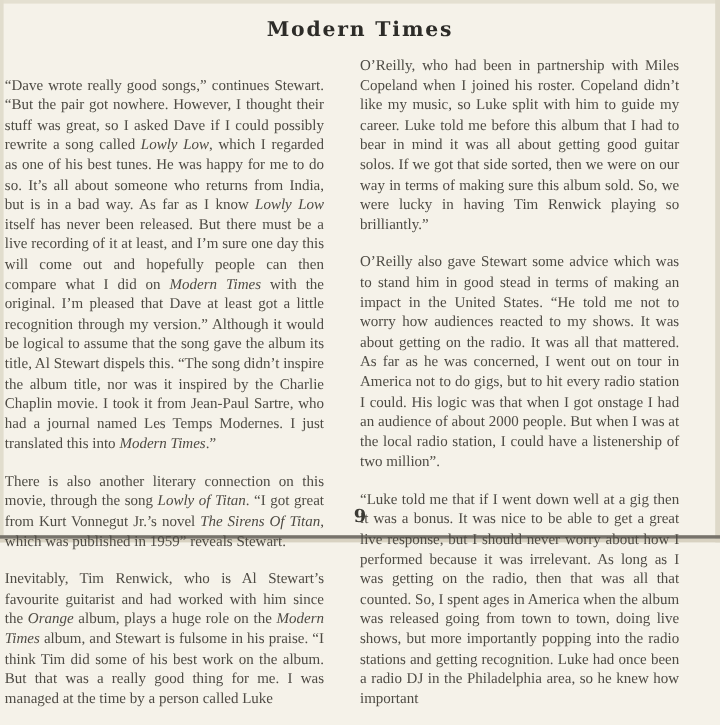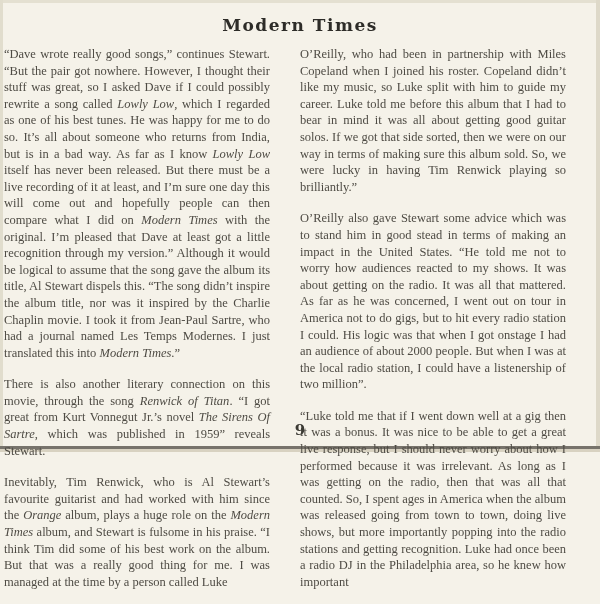--- a/index.html
+++ b/index.html
@@ -73,21 +73,21 @@
   <div class="edge-left"></div>
   <div class="edge-right"></div>
   <div class="edge-bottom-dark"></div>
   <div class="edge-bottom-light"></div>
 
   <div class="title">Modern Times</div>
 
   <div class="columns">
     <div class="col">
       <p><span>“Dave wrote really good songs,” continues Stewart. “But the pair got nowhere. However, I thought their stuff was great, so I asked Dave if I could possibly rewrite a song called </span><span class="it">Lowly Low</span><span>, which I regarded as one of his best tunes. He was happy for me to do so. It’s all about someone who returns from India, but is in a bad way. As far as I know </span><span class="it">Lowly Low</span><span> itself has never been released. But there must be a live recording of it at least, and I’m sure one day this will come out and hopefully people can then compare what I did on </span><span class="it">Modern Times</span><span> with the original. I’m pleased that Dave at least got a little recognition through my version.” Although it would be logical to assume that the song gave the album its title, Al Stewart dispels this. “The song didn’t inspire the album title, nor was it inspired by the Charlie Chaplin movie. I took it from Jean-Paul Sartre, who had a journal named Les Temps Modernes. I just translated this into </span><span class="it">Modern Times</span><span>.”</span></p>
-      <p><span>There is also another literary connection on this movie, through the song </span><span class="it">Renwick of Titan</span><span>. “I got great from Kurt Vonnegut Jr.’s novel </span><span class="it">The Sirens Of Sartre</span><span>, which was published in 1959” reveals Stewart.</span></p>
+      <p><span>There is also another literary connection on this movie, through the song </span><span class="it">Lowly of Titan</span><span>. “I got great from Kurt Vonnegut Jr.’s novel </span><span class="it">The Sirens Of Titan</span><span>, which was published in 1959” reveals Stewart.</span></p>
       <p><span>Inevitably, Tim Renwick, who is Al Stewart’s favourite guitarist and had worked with him since the </span><span class="it">Orange</span><span> album, plays a huge role on the </span><span class="it">Modern Times</span><span> album, and Stewart is fulsome in his praise. “I think Tim did some of his best work on the album. But that was a really good thing for me. I was managed at the time by a person called Luke</span></p>
     </div>
     <div class="divider"></div>
     <div class="col">
       <p><span>O’Reilly, who had been in partnership with Miles Copeland when I joined his roster. Copeland didn’t like my music, so Luke split with him to guide my career. Luke told me before this album that I had to bear in mind it was all about getting good guitar solos. If we got that side sorted, then we were on our way in terms of making sure this album sold. So, we were lucky in having Tim Renwick playing so brilliantly.”</span></p>
       <p><span>O’Reilly also gave Stewart some advice which was to stand him in good stead in terms of making an impact in the United States. “He told me not to worry how audiences reacted to my shows. It was about getting on the radio. It was all that mattered. As far as he was concerned, I went out on tour in America not to do gigs, but to hit every radio station I could. His logic was that when I got onstage I had an audience of about 2000 people. But when I was at the local radio station, I could have a listenership of two million”.</span></p>
       <p><span>“Luke told me that if I went down well at a gig then it was a bonus. It was nice to be able to get a great live response, but I should never worry about how I performed because it was irrelevant. As long as I was getting on the radio, then that was all that counted. So, I spent ages in America when the album was released going from town to town, doing live shows, but more importantly popping into the radio stations and getting recognition. Luke had once been a radio DJ in the Philadelphia area, so he knew how important</span></p>
     </div>
   </div>
 

